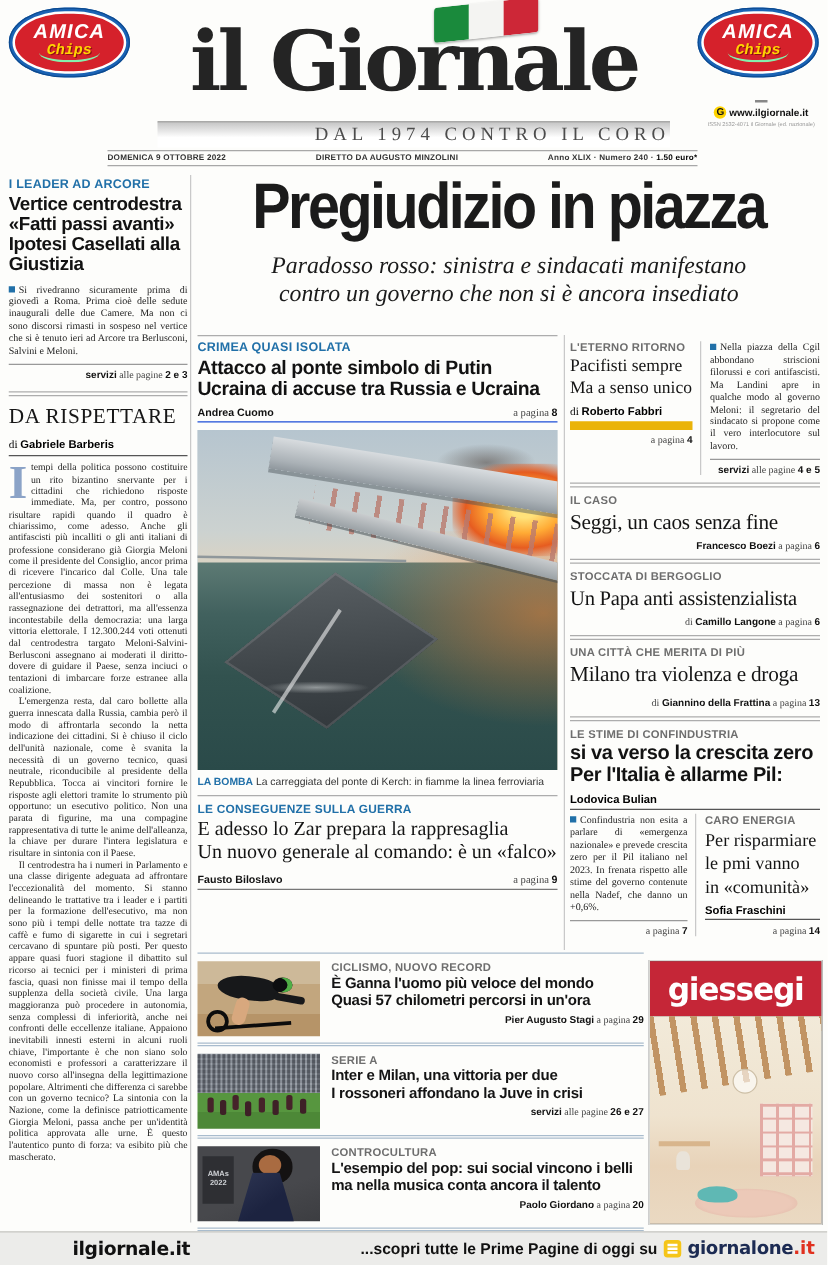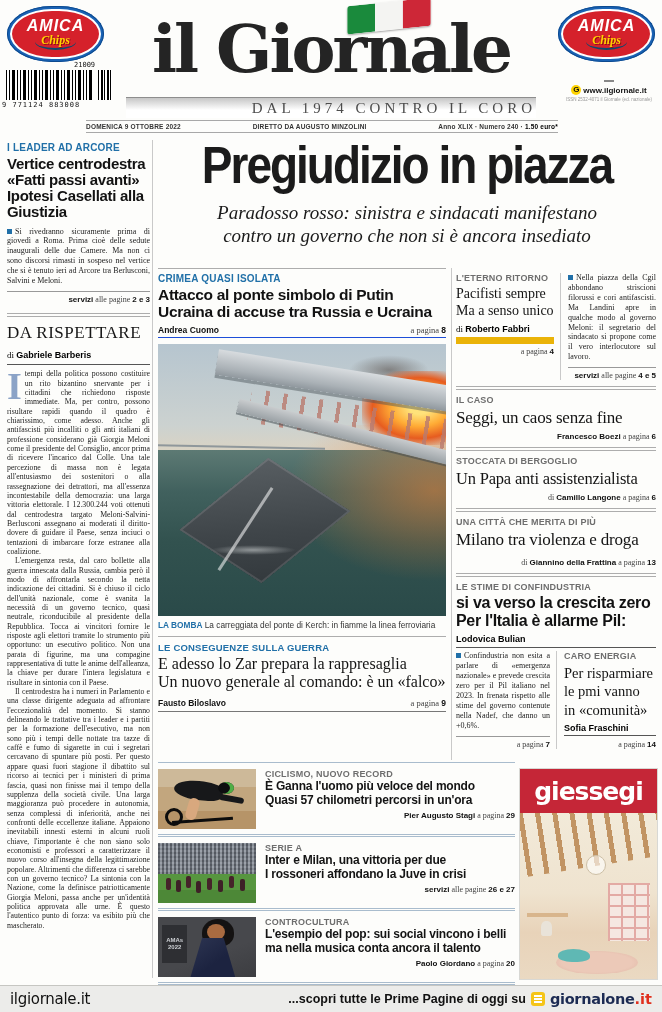--- a/index.html
+++ b/index.html
@@ -8,22 +8,22 @@
   .page { position:relative; width:662px; height:1012px; background:#fdfdfb; overflow:hidden; }
 
   
   .amica { position:absolute; width:97px; height:56px; background:#1a63b5; border-radius:48%/52%;
            padding:3px; box-shadow:0 0 0 1px #0d4a8f inset; }
   .amica.left { left:7px; top:6px; } .amica.right { left:558px; top:6px; }
   .amica-inner { width:100%; height:100%; background:#d5212b; border:2px solid #fff; border-radius:48%/52%;
                  display:flex; flex-direction:column; align-items:center; justify-content:center; }
   .amica-top { font-family:"Liberation Sans",sans-serif; font-weight:bold; font-style:italic;
                color:#fff; font-size:16px; letter-spacing:1px; line-height:1; }
-  .amica-sub { font-family:Liberation Serif, serif; font-style:italic; font-weight:bold; color:#ffd400;
-               font-size:12px; line-height:1.1; text-shadow:1px 1px 0 #8f1015; border-bottom:2px solid #0c4a6e;
+  .amica-sub { font-family:Liberation Mono, monospace; font-style:italic; font-weight:bold; color:#ffd400;
+               font-size:12px; line-height:1.1; text-shadow:1px 1px 0 #8f1015; border-bottom:2px solid #86efac;
                padding:0 6px 1px; border-radius:0 0 60% 60%; }
   .barcode-wrap { position:absolute; left:2px; top:64px; width:120px; height:48px; }
   .barcode { position:absolute; left:4px; top:6px; width:86px; height:30px;
              background:repeating-linear-gradient(90deg,#000 0 1px,#fff 1px 3px,#000 3px 4px,#fff 4px 6px,#000 6px 9px,#fff 9px 11px); }
   .barcode-small { position:absolute; left:96px; top:6px; width:14px; height:30px;
              background:repeating-linear-gradient(90deg,#000 0 1px,#fff 1px 3px,#000 3px 5px,#fff 5px 6px); }
   .barcode-code { position:absolute; left:72px; top:-3px; font-family:"DejaVu Sans Mono",monospace; font-size:7px; color:#111; }
   .barcode-num { position:absolute; left:0; top:37px; font-family:"DejaVu Sans Mono",monospace; font-size:7px; color:#111; letter-spacing:1px; }
   .flag { position:absolute; left:347px; top:2px; width:84px; height:28px; transform:rotate(-6deg) skewX(-6deg);
           border-radius:3px; overflow:hidden; display:flex; box-shadow:0 1px 2px rgba(0,0,0,.35); }
@@ -187,21 +187,21 @@
                             repeating-linear-gradient(90deg,#e3aaa4 0 2px, rgba(0,0,0,0) 2px 13px); }
   .desk { position:absolute; left:5%; top:60%; width:30%; height:4px; background:#d8b58c; box-shadow:0 12px 0 -2px #c9a87b; }
   .chair { position:absolute; left:15%; top:65%; width:11px; height:15px; background:#e9e3d9; border-radius:40% 40% 20% 20%; }
   .rug { position:absolute; bottom:3%; left:26%; width:60%; height:14%; border-radius:50%;
          background:radial-gradient(ellipse,#ecc9b8 0 60%,#e5bfae 78%); }
   .whale { position:absolute; bottom:10%; left:28%; width:32px; height:13px; background:#5fb8b4; border-radius:55% 60% 45% 50%; }
 
   
   .footer { position:absolute; left:0; right:0; bottom:0; height:27px; background:#ececea; border-top:1px solid #c6c6c2;
             display:flex; align-items:center; justify-content:space-between; padding:0 10px; }
-  .footer-site { font-family:"DejaVu Sans",sans-serif; font-weight:normal; font-size:15px; color:#111; letter-spacing:-.3px; }
+  .footer-site { font-family:"DejaVu Sans",sans-serif; font-weight:bold; font-size:15px; color:#111; letter-spacing:-.3px;margin-left:48px; }
   .footer-right { display:flex; align-items:center; gap:5px; }
   .footer-promo { font-family:"Liberation Sans",sans-serif; font-weight:bold; font-size:12.5px; color:#111; }
   .g-icon { width:14px; height:14px; background:#f5c518; border-radius:3px; position:relative; }
   .g-icon::before { content:""; position:absolute; left:3px; top:3px; right:3px; height:2px; background:#fff; box-shadow:0 3px 0 #fff, 0 6px 0 #fff; }
   .g-brand { font-family:"DejaVu Sans",sans-serif; font-weight:bold; font-size:14.5px; color:#1c2b53; letter-spacing:-.3px; }
   .g-tld { font-family:"DejaVu Sans",sans-serif; font-weight:bold; font-size:14.5px; color:#e0301e; }
 </style>
 </head>
 <body>
 
@@ -213,26 +213,20 @@
       <div class="amica-sub">Chips</div>
     </div>
   </div>
   <div class="amica right">
     <div class="amica-inner">
       <div class="amica-top">AMICA</div>
       <div class="amica-sub">Chips</div>
     </div>
   </div>
 
-  <div class="barcode-wrap">
-    <div class="barcode"></div>
-    <div class="barcode-small"></div>
-    <div class="barcode-code">21009</div>
-    <div class="barcode-num">9 771124 883008</div>
-  </div>
 
   <div class="flag">
     <div class="g"></div>
       <div class="w"></div>
       <div class="r"></div>
   </div>
 
   <h1 class="masthead-title">il Giornale</h1>
   <div class="tagline">DAL 1974 CONTRO IL CORO</div>
 

